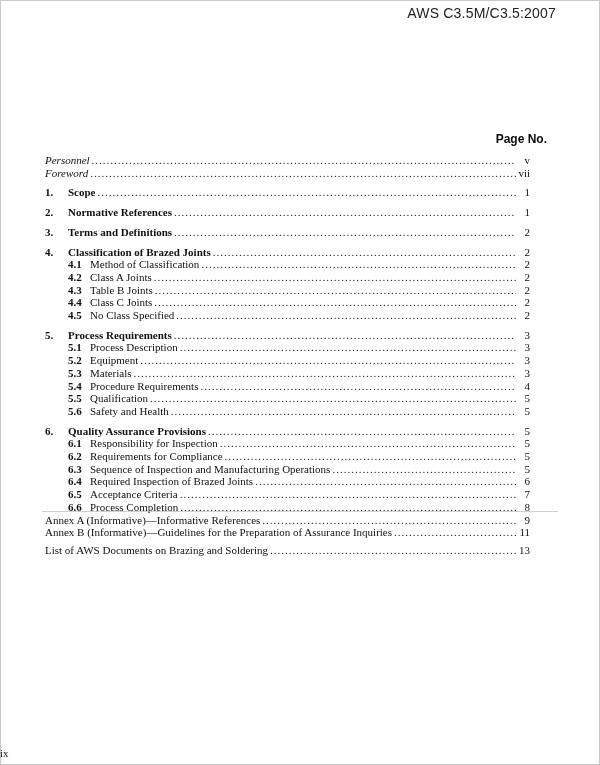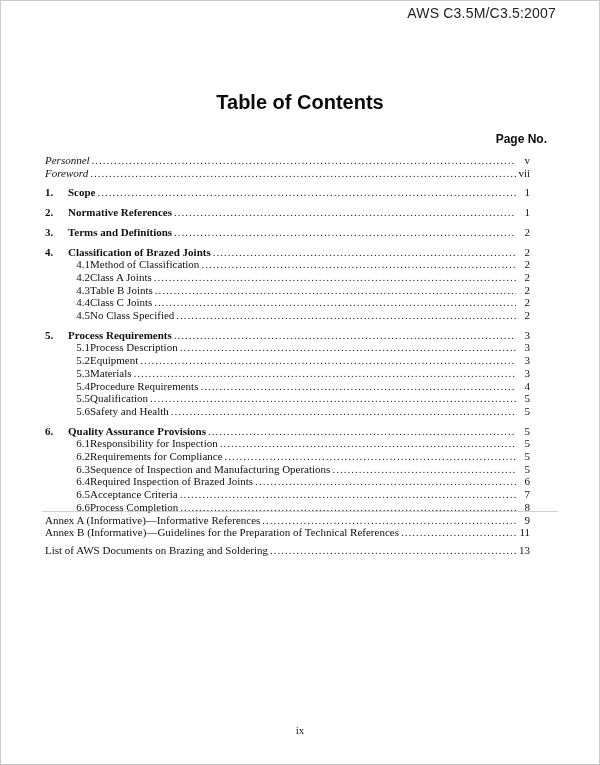--- a/index.html
+++ b/index.html
@@ -36,50 +36,49 @@
   }
   .row {
     display: flex; align-items: baseline;
     font-size: 11px; line-height: 12.7px;
     white-space: nowrap;
   }
   .row .num { flex: 0 0 23px; }
   .row .label { flex: 0 0 auto; }
   .row.section { margin-top: 7px; font-weight: bold; }
   .row.sub { margin-left: 23px; }
-  .row.sub .num { flex: 0 0 22px; font-weight: normal; text-align: right; }
+  .row.sub .num { flex: 0 0 22px; font-weight: bold; }
   .row.front .label { font-style: italic; }
   .row.annex { }
   .row.annex + .row.annex { margin-top: 0; }
   .row.list { margin-top: 5px; }
   .dots {
     flex: 1 1 auto; overflow: hidden;
     margin: 0 1px 0 2px;
     letter-spacing: 1px; font-weight: normal; color: #1a1a1a;
   }
   .dots::after {
     content: "....................................................................................................................................................................................................................................................................................";
   }
   .pagecol { flex: 0 0 auto; min-width: 13px; text-align: right; font-weight: normal; }
   .row.section .pagecol { font-weight: normal; }
   .divider {
     position: absolute; top: 511px; left: 42px; width: 516px; height: 1px;
     background: #bdbdbd; opacity: 0.7;
   }
   .footer {
-    position: absolute; top: 724px; left: 0; width: 100%;
-    text-align: center; font-size: 11px; color: #222222;
+    position: absolute; top: 747px; left: 0; width: 100%;
+    font-size: 11px; color: #222222;
   }
 </style>
 </head>
 <body>
 
 <div class="page">
   <div class="doc-header">AWS C3.5M/C3.5:2007</div>
-  <h1 class="doc-title">Table of Contents</h1>
   <div class="page-no-label">Page No.</div>
   <div class="toc" id="toc">
       <div class="row front">
         <span class="label">Personnel</span>
         <span class="dots"></span>
         <span class="pagecol">v</span>
       </div>
       <div class="row front">
         <span class="label">Foreword</span>
         <span class="dots"></span>
@@ -222,21 +221,21 @@
         <span class="label">Process Completion</span>
         <span class="dots"></span>
         <span class="pagecol">8</span>
       </div>
       <div class="row annex">
         <span class="label">Annex A (Informative)—Informative References</span>
         <span class="dots"></span>
         <span class="pagecol">9</span>
       </div>
       <div class="row annex">
-        <span class="label">Annex B (Informative)—Guidelines for the Preparation of Technical References</span>
+        <span class="label">Annex B (Informative)—Guidelines for the Preparation of Assurance Inquiries</span>
         <span class="dots"></span>
         <span class="pagecol">11</span>
       </div>
       <div class="row list">
         <span class="label">List of AWS Documents on Brazing and Soldering</span>
         <span class="dots"></span>
         <span class="pagecol">13</span>
       </div>
     </div>
   <div class="divider"></div>

